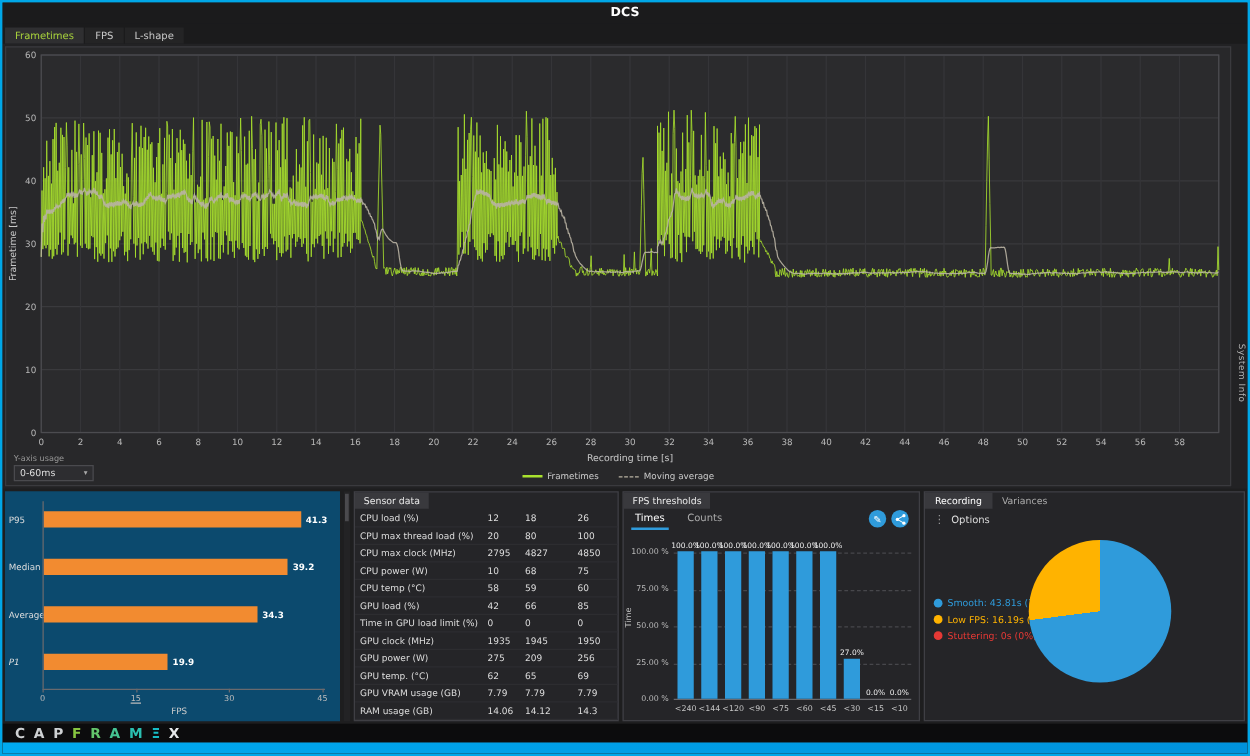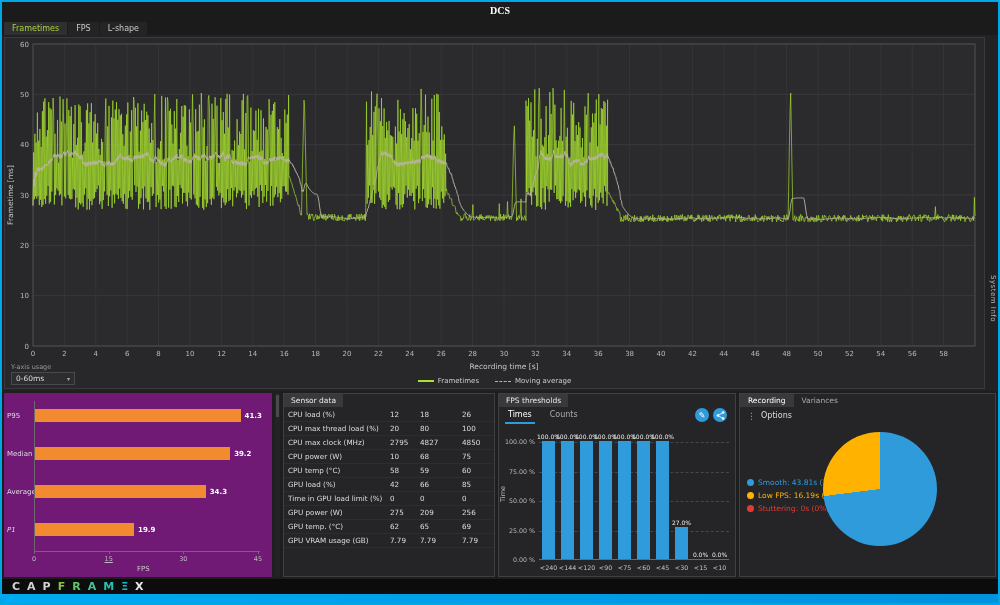--- a/index.html
+++ b/index.html
@@ -1,38 +1,38 @@
 <!DOCTYPE html>
 <html><head>
 <meta charset="utf-8">
 <style>
   html,body{margin:0;padding:0;background:#000;}
   *{box-sizing:border-box;}
   .window{position:relative;width:1000px;height:605px;background:#1e1e1f;border:2px solid #00a7e8;
     display:flex;flex-direction:column;font-family:"DejaVu Sans",sans-serif;color:#ddd;overflow:hidden;}
   .titlebar{height:17px;flex:0 0 17px;display:flex;align-items:center;justify-content:center;
-    font-size:10px;font-weight:bold;color:#fff;background:#1b1b1c;font-family:Liberation Serif, serif;}
+    font-size:10px;font-weight:bold;color:#fff;background:#1b1b1c;}
   .tabsbar{height:16px;flex:0 0 16px;display:flex;align-items:flex-end;background:#1b1b1c;padding-left:2px;gap:1px;}
   .mtab{font-size:8px;padding:2px 8px;color:#c8c8c8;background:#242425;cursor:pointer;}
   .mtab.sel{color:#a8d33c;background:#2f2f31;}
   .chart-section{flex:1 1 auto;position:relative;background:#222224;min-height:0;}
   .chart-inner{position:absolute;left:2px;top:2px;right:13px;bottom:2px;border:1px solid #3a3a3e;background:#28282a;}
   #ft-svg{display:block;}
   .yscale{position:absolute;left:6px;bottom:3px;}
   .yscale-label{font-size:6.5px;color:#999;margin-bottom:1px;}
   .yscale-dd{width:64px;height:13px;background:#2d2d30;border:1px solid #4a4a4e;display:flex;align-items:center;
     justify-content:space-between;padding:0 4px;font-size:7.5px;color:#ddd;cursor:pointer;}
   .caret{font-size:6px;color:#aaa;}
   .ft-legend{position:absolute;left:0;right:0;bottom:3px;display:flex;justify-content:center;gap:16px;font-size:7px;color:#ccc;}
   .leg-item{display:flex;align-items:center;gap:4px;}
   .leg-line{width:16px;height:0;border-top:2px solid #fff;}
   .leg-line.dash{border-top-style:dashed;border-top-width:1px;}
   .sysinfo{position:absolute;right:1px;top:240px;writing-mode:vertical-rl;font-size:7px;color:#b5b5b5;letter-spacing:.5px;cursor:pointer;}
   .bottom{height:188px;flex:0 0 188px;display:flex;background:#1e1e1f;padding:2px;gap:3px;}
-  .pct-panel{width:268px;position:relative;background:#701a75;}
+  .pct-panel{width:268px;position:relative;background:#0c4a6e;}
   .pct-cat{position:absolute;font-size:7px;color:#ddd;}
   .pct-bar{position:absolute;height:13px;}
   .pct-val{position:absolute;font-size:7px;font-weight:bold;color:#fff;}
   .pct-axis-v{position:absolute;width:1px;background:#6a6a6e;}
   .pct-axis-h{position:absolute;height:1px;background:#6a6a6e;}
   .pct-tick{position:absolute;width:1px;height:3px;background:#6a6a6e;}
   .pct-ticklab{position:absolute;font-size:6.5px;color:#bbb;width:16px;text-align:center;}
   .pct-xlabel{position:absolute;font-size:7px;color:#ccc;}
   .vsep{width:5px;flex:0 0 5px;background:#232325;position:relative;cursor:col-resize;}
   .vhandle{position:absolute;top:2px;left:1px;width:3px;height:22px;background:#4a4a4e;}
@@ -268,36 +268,48 @@
             <div class="scell c2">66</div>
             <div class="scell c3">85</div>
           </div>
           <div class="srow">
             <div class="scell c0">Time in GPU load limit (%)</div>
             <div class="scell c1">0</div>
             <div class="scell c2">0</div>
             <div class="scell c3">0</div>
           </div>
           <div class="srow">
+            <div class="scell c0">GPU clock (MHz)</div>
+            <div class="scell c1">1935</div>
+            <div class="scell c2">1945</div>
+            <div class="scell c3">1950</div>
+          </div>
+          <div class="srow">
             <div class="scell c0">GPU power (W)</div>
             <div class="scell c1">275</div>
             <div class="scell c2">209</div>
             <div class="scell c3">256</div>
           </div>
           <div class="srow">
             <div class="scell c0">GPU temp. (°C)</div>
             <div class="scell c1">62</div>
             <div class="scell c2">65</div>
             <div class="scell c3">69</div>
           </div>
           <div class="srow">
             <div class="scell c0">GPU VRAM usage (GB)</div>
             <div class="scell c1">7.79</div>
             <div class="scell c2">7.79</div>
             <div class="scell c3">7.79</div>
+          </div>
+          <div class="srow">
+            <div class="scell c0">RAM usage (GB)</div>
+            <div class="scell c1">14.06</div>
+            <div class="scell c2">14.12</div>
+            <div class="scell c3">14.3</div>
           </div>
         </div>
     </div>
 
     <div class="panel th-panel">
       <div class="ptab">FPS thresholds</div>
       <div class="th-tabs" id="th-tabs">
           <div class="ttab sel">Times</div>
           <div class="ttab">Counts</div>
         </div>

